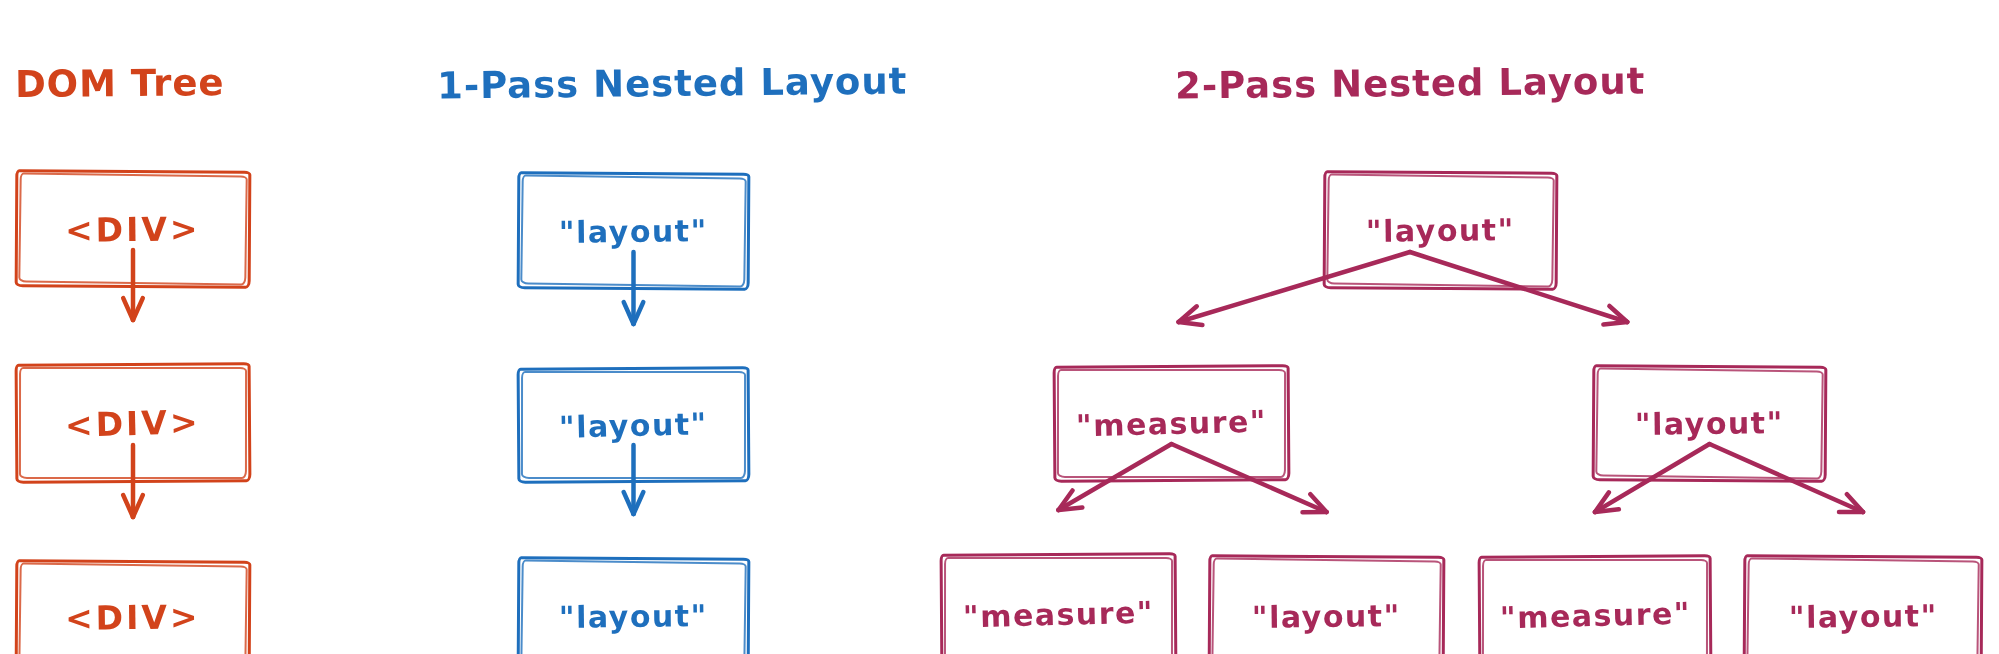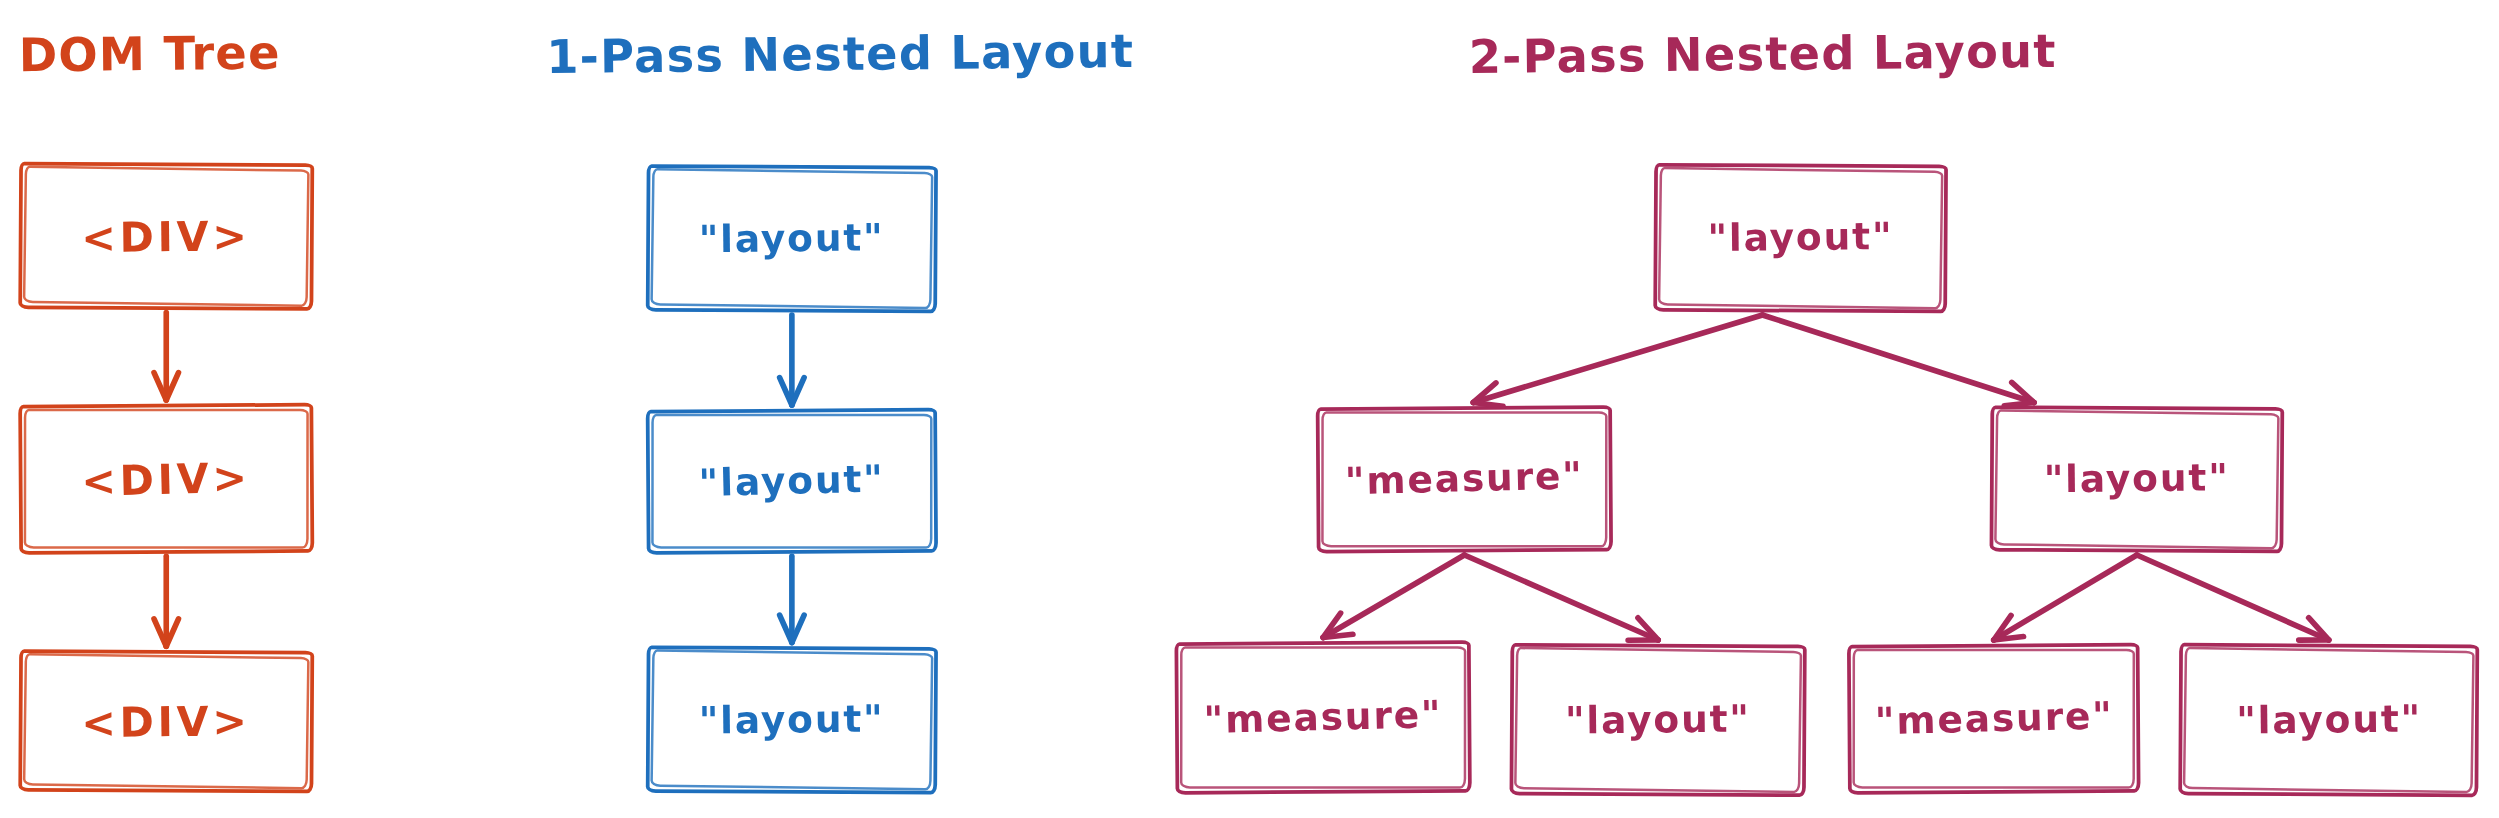--- a/index.html
+++ b/index.html
@@ -6,21 +6,21 @@
   body { font-family: "DejaVu Sans", sans-serif; }
 
   .canvas {
     position: relative;
     width: 1999px;
     height: 654px;
     background: #ffffff;
     overflow: hidden;
   }
 
-  .section { position: absolute; inset: 0; pointer-events: none; }
+  .section { position: absolute; inset: 0; pointer-events: none; margin-top: 40px; }
 
   .title {
     position: absolute;
     font-size: 37px;
     font-weight: bold;
     letter-spacing: 1px;
     color: var(--c);
     transform: rotate(-0.6deg);
     white-space: nowrap;
   }

